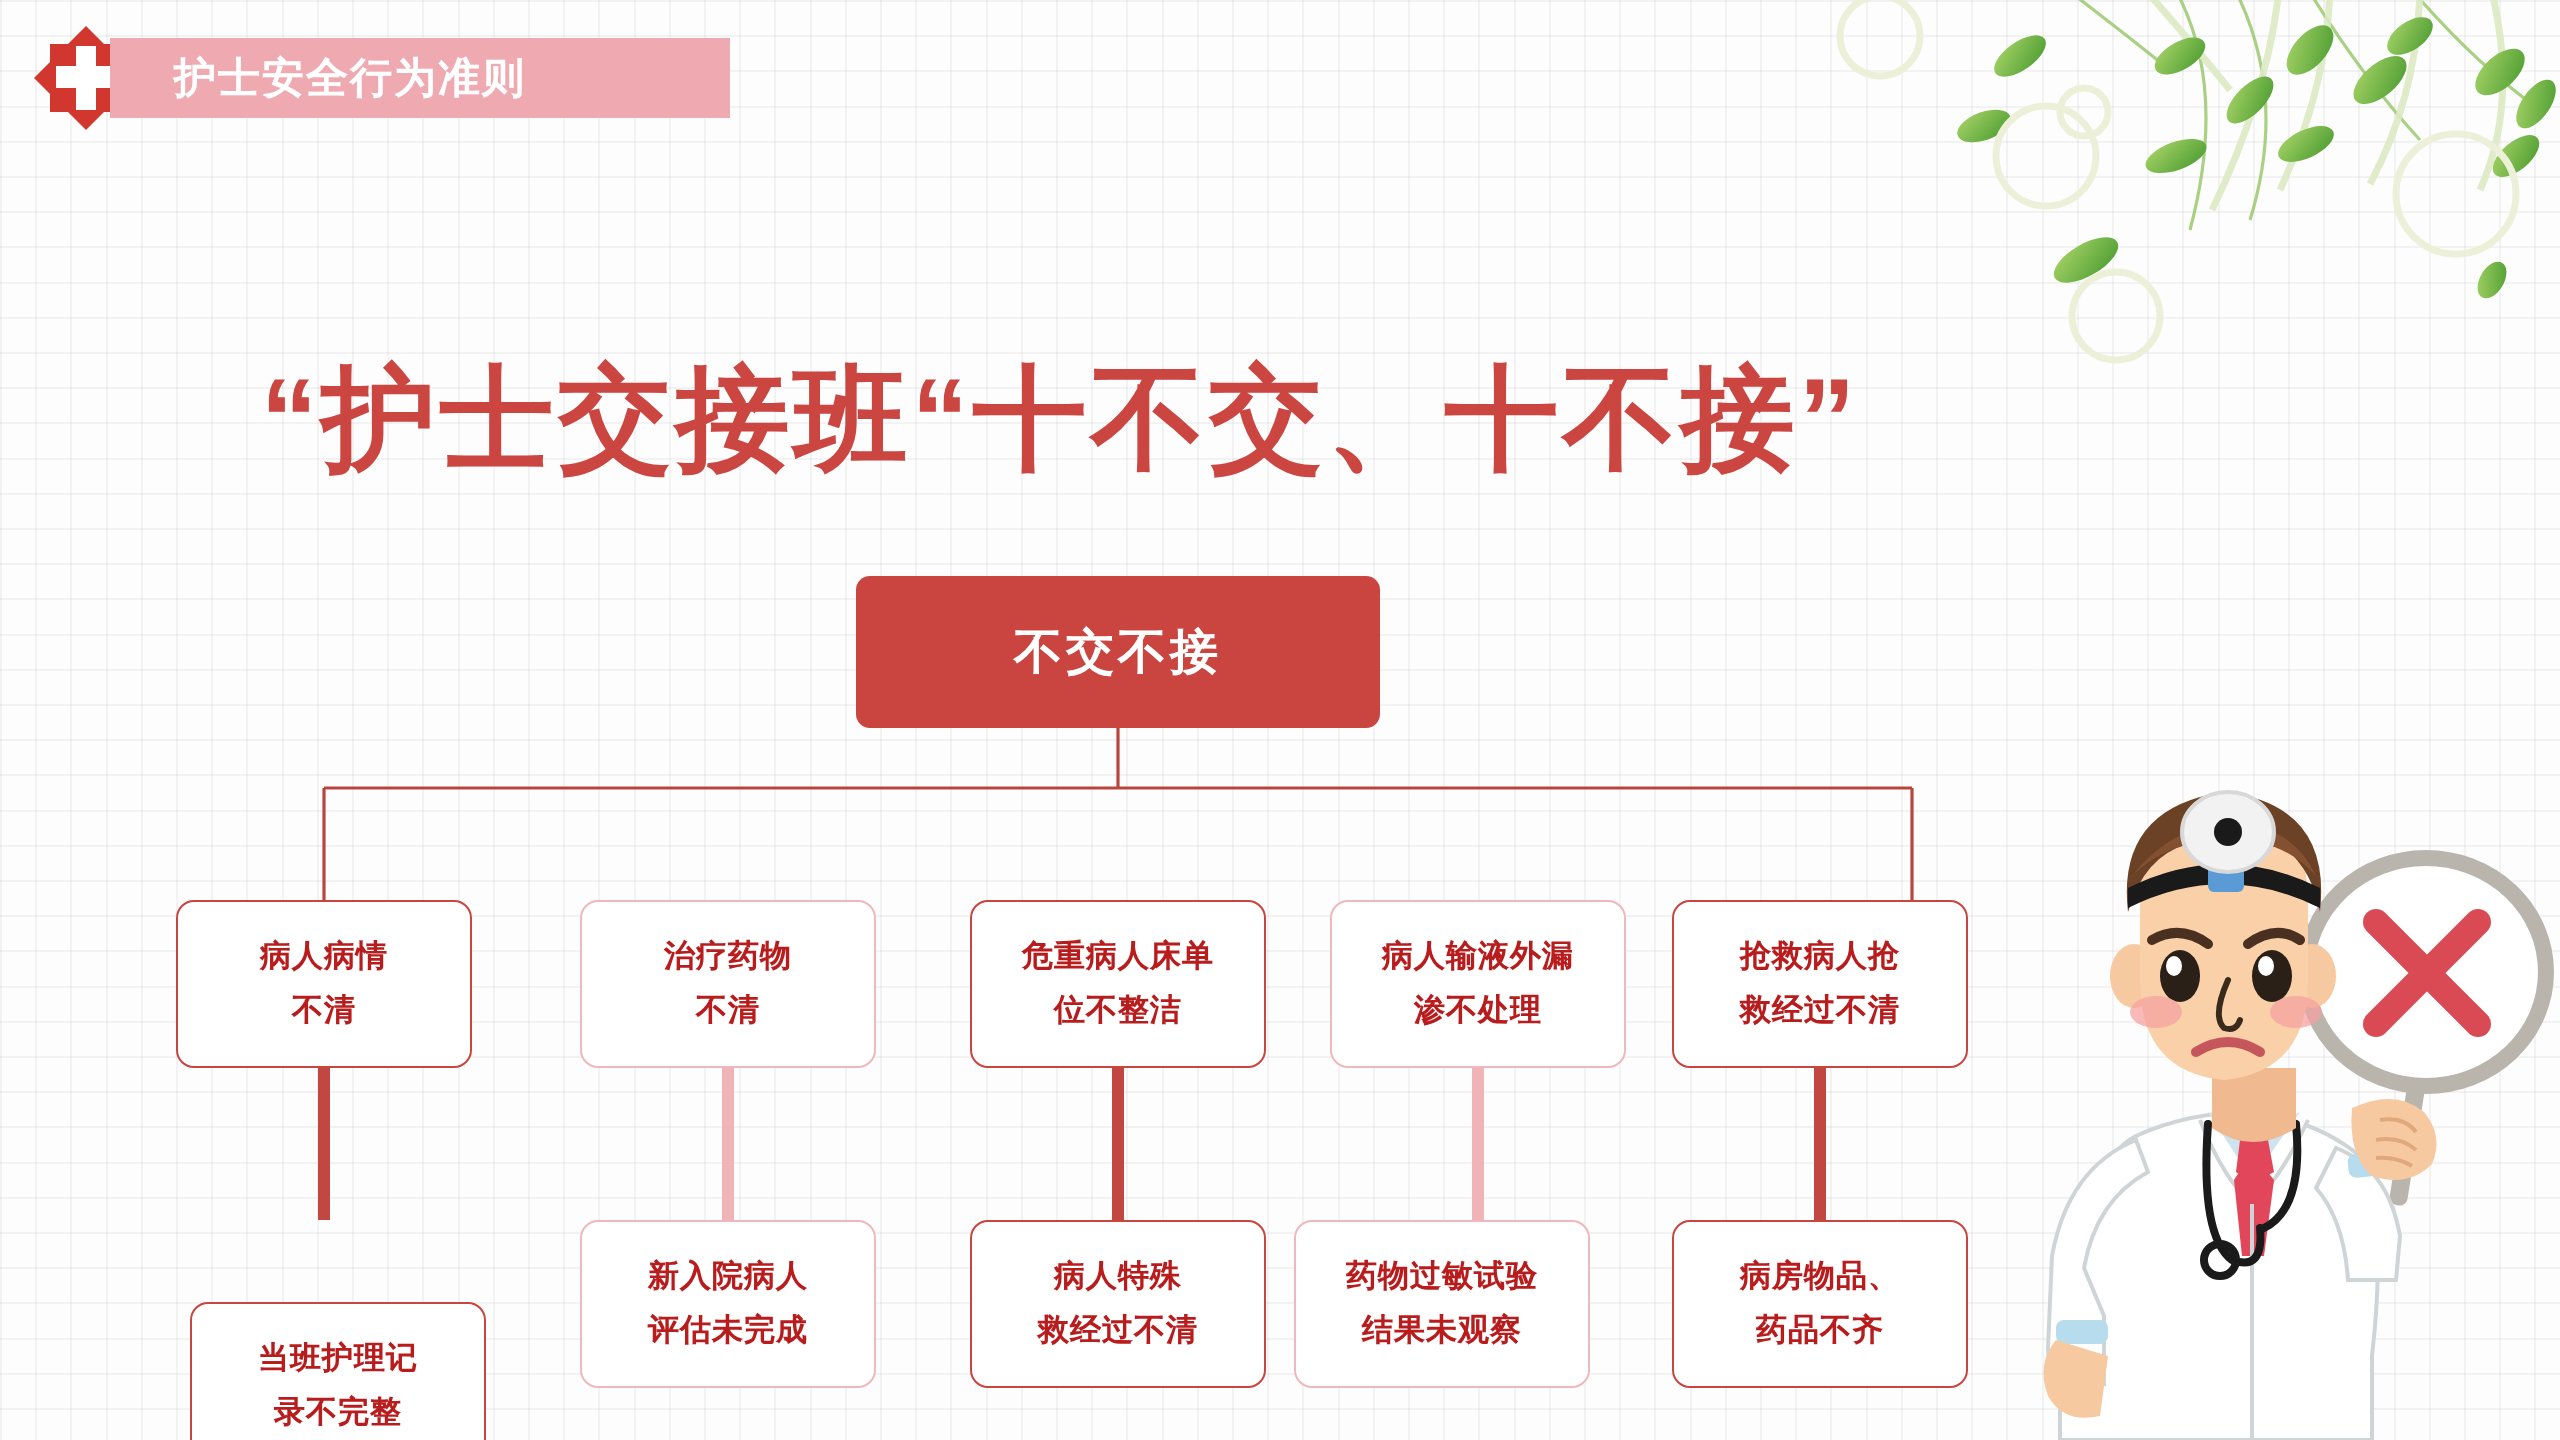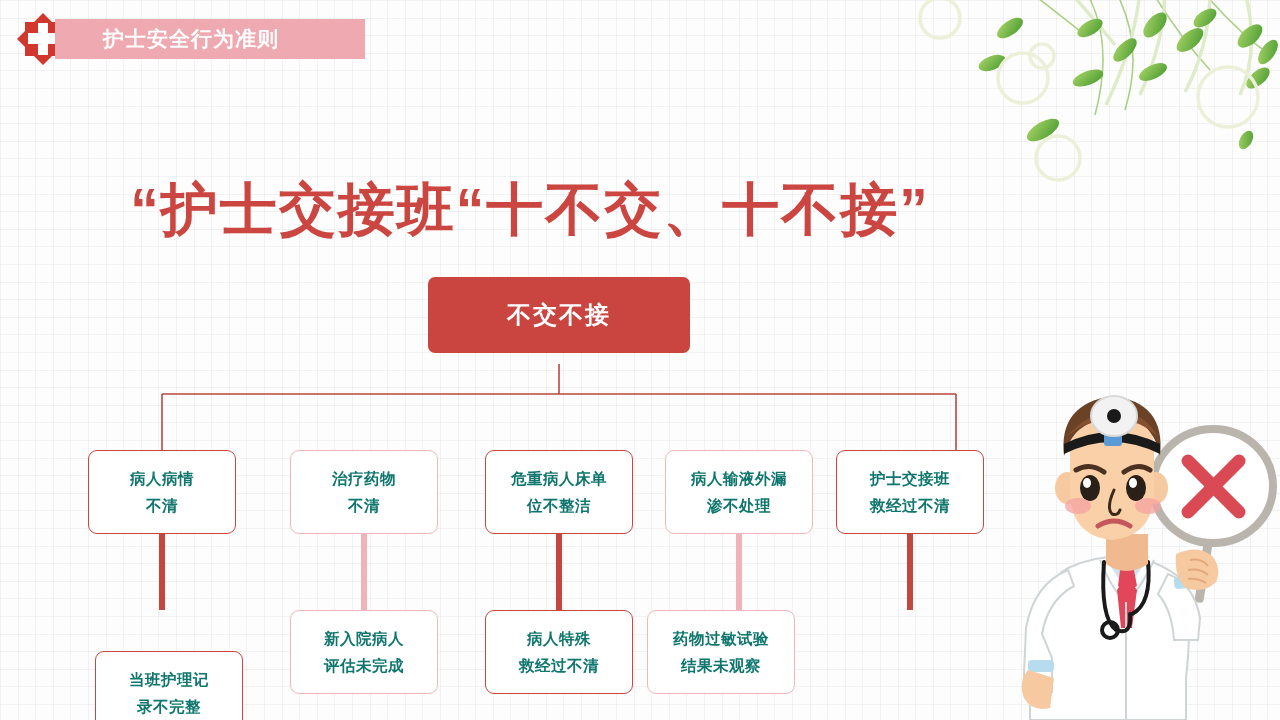--- a/index.html
+++ b/index.html
@@ -30,21 +30,21 @@
   .banner {
     position: absolute;
     left: 55px;
     top: 19px;
     width: 310px;
     height: 40px;
     background: #efa9b0;
     display: flex;
     align-items: center;
     box-sizing: border-box;
-    padding-left: 48px;
+    padding-left: 32px;
   }
   .banner-title {
     color: #ffffff;
     font-size: 21px;
     font-weight: bold;
     letter-spacing: 1px;
     white-space: nowrap;
   }
   .logo-cross {
     position: absolute;
@@ -64,21 +64,21 @@
     color: #cb4640;
     font-size: 57px;
     font-weight: bold;
     letter-spacing: 2px;
     white-space: nowrap;
   }
 
   .root-box {
     position: absolute;
     left: 428px;
-    top: 277px;
+    top: 288px;
     width: 262px;
     height: 76px;
     background: #ca453f;
     border-radius: 7px;
     display: flex;
     align-items: center;
     justify-content: center;
   }
   .root-label {
     color: #ffffff;
@@ -97,21 +97,21 @@
     border-radius: 9px;
     background: #ffffff;
     display: flex;
     flex-direction: column;
     align-items: center;
     justify-content: center;
     box-sizing: border-box;
   }
   .node.pale { border-color: #efb8bc; }
   .node-line {
-    color: #0f766e;
+    color: #b91c1c;
     font-size: 15.5px;
     font-weight: bold;
     line-height: 27px;
     white-space: nowrap;
     letter-spacing: 0.5px;
   }
 
   .stem {
     position: absolute;
     width: 6px;
@@ -213,21 +213,21 @@
   </div>
   <div class="node" style="left:485px; top:450px;">
     <span class="node-line">危重病人床单</span>
     <span class="node-line">位不整洁</span>
   </div>
   <div class="node pale" style="left:665px; top:450px;">
     <span class="node-line">病人输液外漏</span>
     <span class="node-line">渗不处理</span>
   </div>
   <div class="node" style="left:836px; top:450px;">
-    <span class="node-line">护士交接班</span>
+    <span class="node-line">抢救病人抢</span>
     <span class="node-line">救经过不清</span>
   </div>
 
   <div class="stem" style="left:159px; top:534px; height:76px;"></div>
   <div class="stem pale" style="left:361px; top:534px; height:76px;"></div>
   <div class="stem" style="left:556px; top:534px; height:76px;"></div>
   <div class="stem pale" style="left:736px; top:534px; height:76px;"></div>
   <div class="stem" style="left:907px; top:534px; height:76px;"></div>
 
   <div class="node" style="left:95px;  top:610px;margin-top:41px;">
@@ -239,20 +239,24 @@
     <span class="node-line">评估未完成</span>
   </div>
   <div class="node" style="left:485px; top:610px;">
     <span class="node-line">病人特殊</span>
     <span class="node-line">救经过不清</span>
   </div>
   <div class="node pale" style="left:647px; top:610px;">
     <span class="node-line">药物过敏试验</span>
     <span class="node-line">结果未观察</span>
   </div>
+  <div class="node" style="left:836px; top:610px;">
+    <span class="node-line">病房物品、</span>
+    <span class="node-line">药品不齐</span>
+  </div>
 
   <svg class="doctor" viewBox="0 0 272 342">
 
     <rect x="192" y="150" width="9" height="75" rx="4" fill="#b9b4ac" transform="rotate(9 196 188)"></rect>
 
     <ellipse cx="205" cy="108" rx="60" ry="57" fill="#ffffff" stroke="#b9b4ac" stroke-width="8"></ellipse>
     <g stroke="#d94a54" stroke-width="13" stroke-linecap="round">
       <line x1="180" y1="83" x2="231" y2="134"></line>
       <line x1="231" y1="83" x2="180" y2="134"></line>
     </g>

